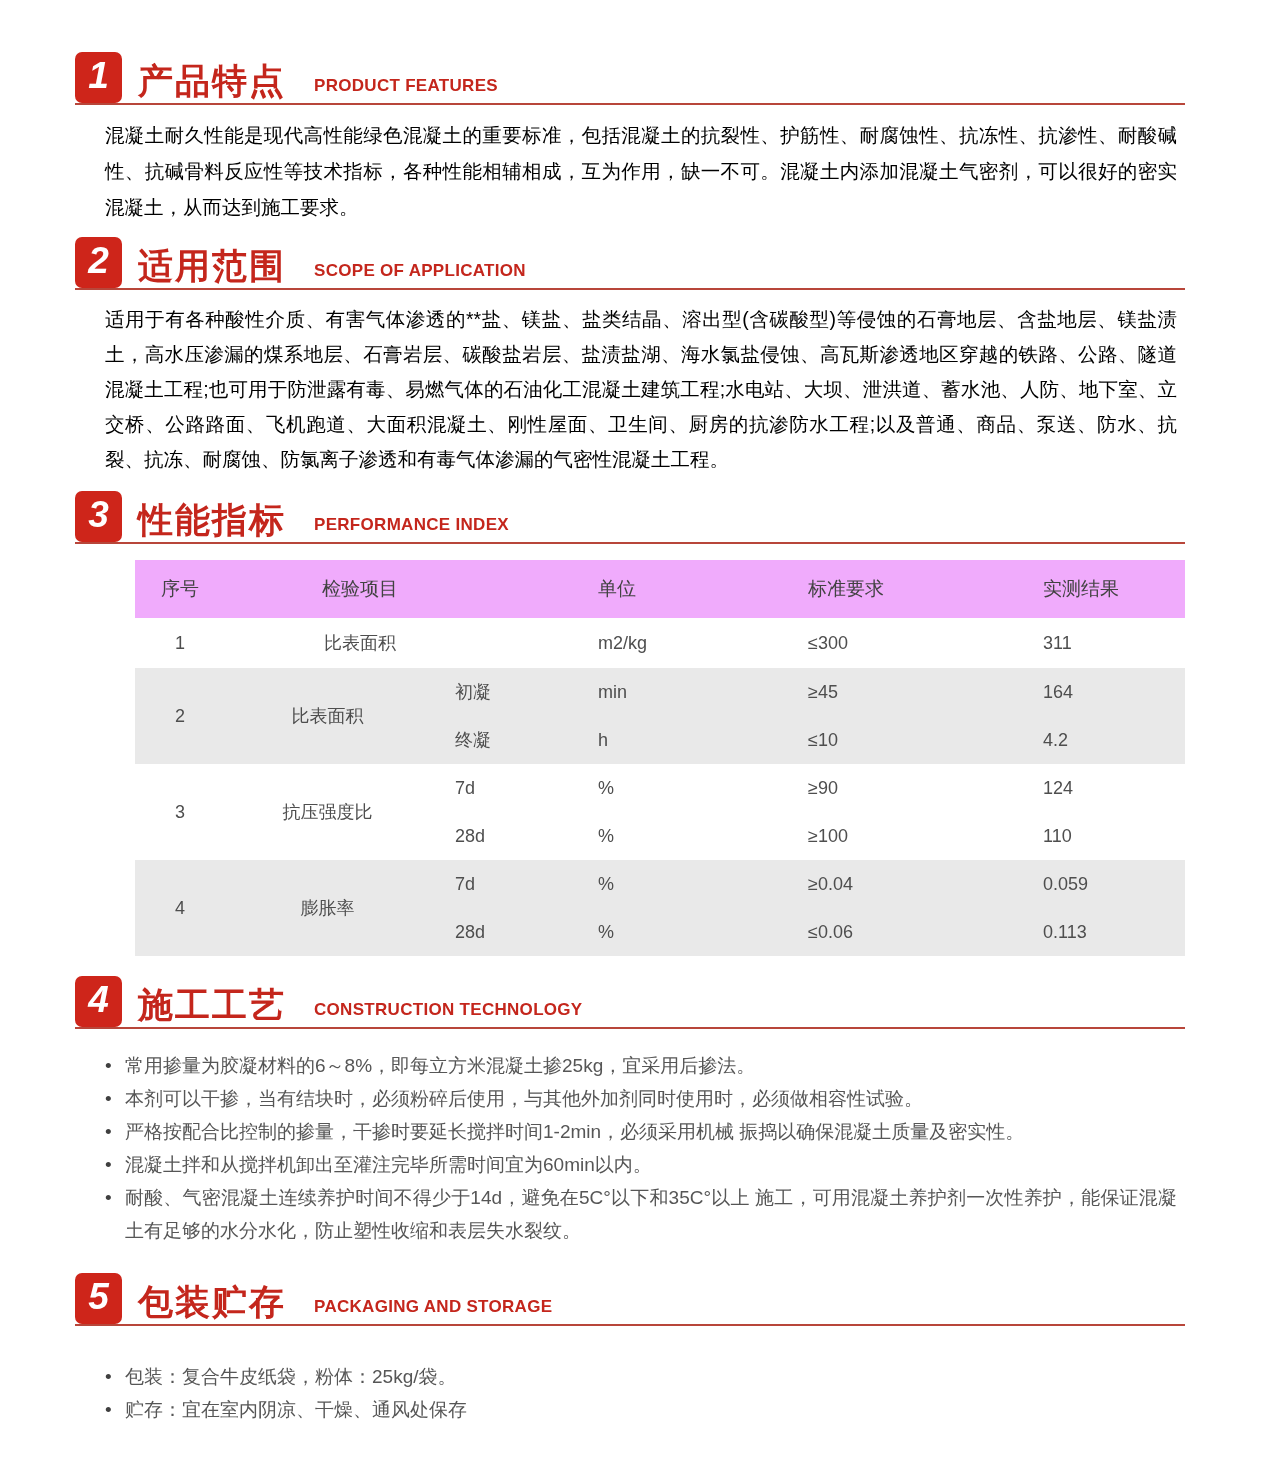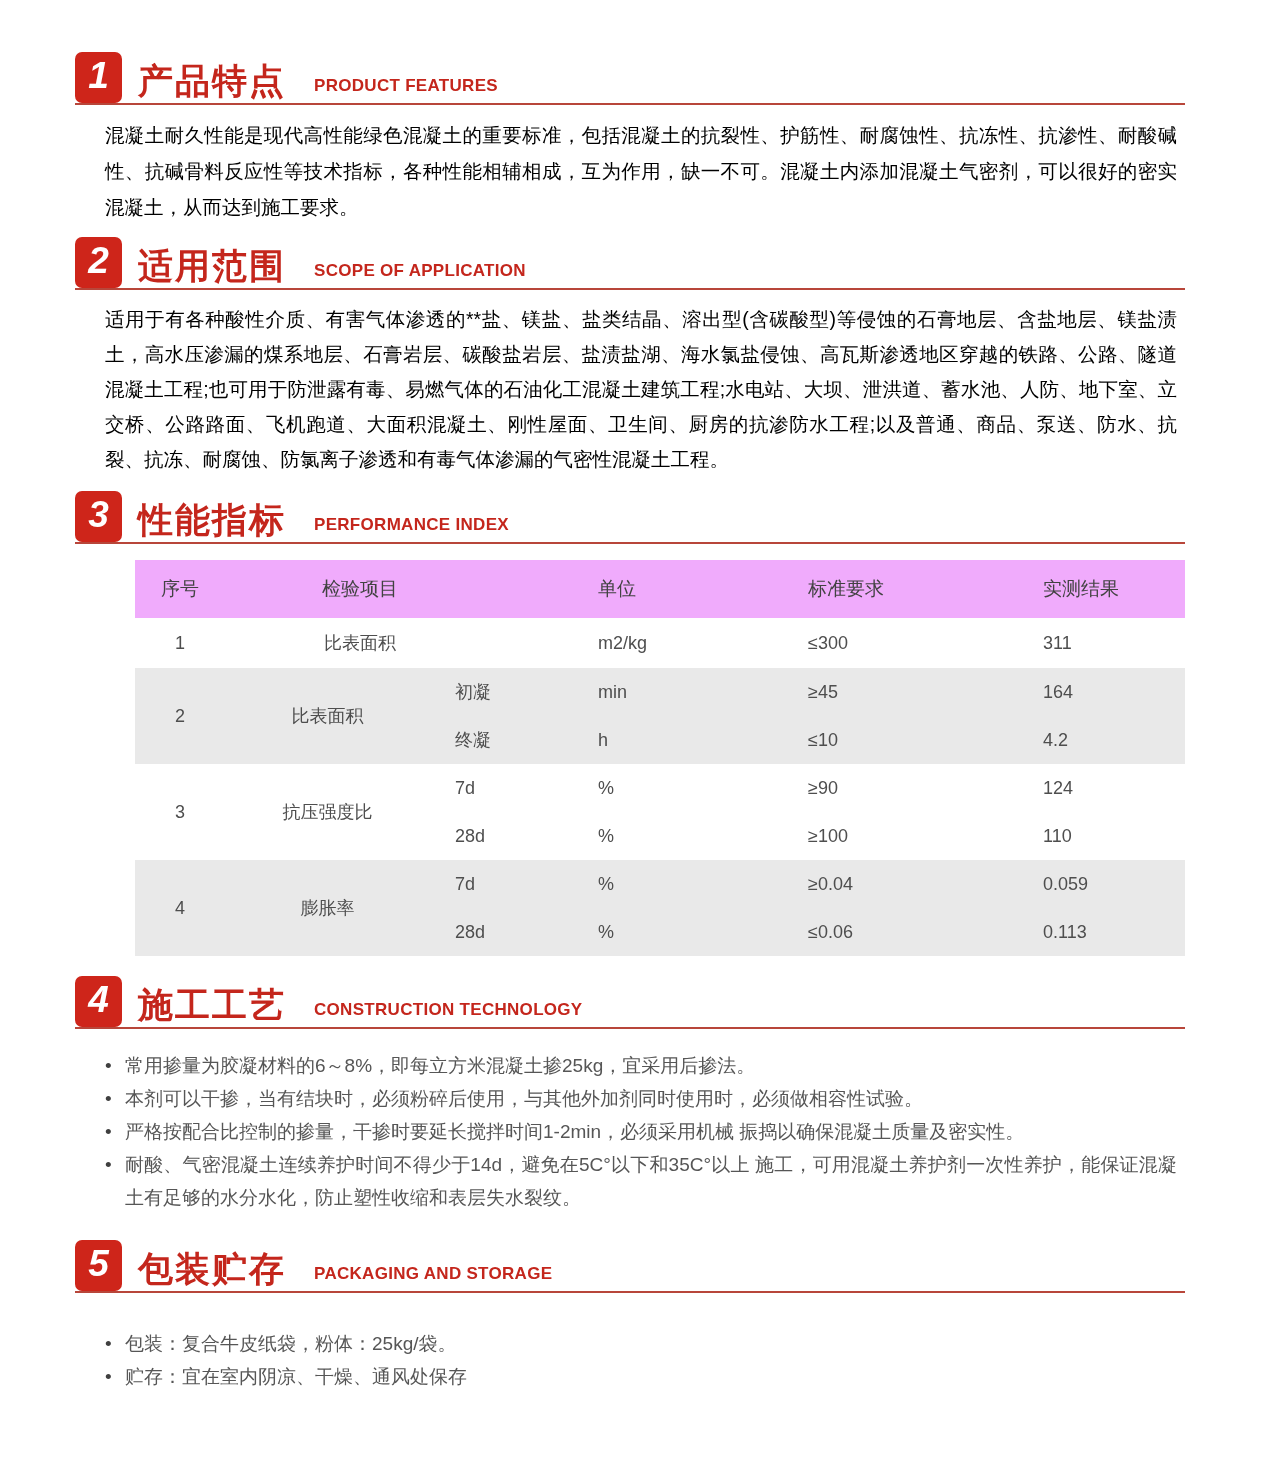--- a/index.html
+++ b/index.html
@@ -188,20 +188,21 @@
   <section class="sec sec-construction">
     <div class="sec-header">
       <div class="num-box">4</div>
       <h2 class="title-zh">施工工艺</h2>
       <span class="title-en">CONSTRUCTION TECHNOLOGY</span>
     </div>
     <ul class="bullets">
       <li>常用掺量为胶凝材料的6～8%，即每立方米混凝土掺25kg，宜采用后掺法。</li>
       <li>本剂可以干掺，当有结块时，必须粉碎后使用，与其他外加剂同时使用时，必须做相容性试验。</li>
       <li>严格按配合比控制的掺量，干掺时要延长搅拌时间1-2min，必须采用机械 振捣以确保混凝土质量及密实性。</li>
+      <li>混凝土拌和从搅拌机卸出至灌注完毕所需时间宜为60min以内。</li>
       <li>耐酸、气密混凝土连续养护时间不得少于14d，避免在5C°以下和35C°以上 施工，可用混凝土养护剂一次性养护，能保证混凝土有足够的水分水化，防止塑性收缩和表层失水裂纹。</li>
     </ul>
   </section>
 
   <section class="sec sec-packaging">
     <div class="sec-header">
       <div class="num-box">5</div>
       <h2 class="title-zh">包装贮存</h2>
       <span class="title-en">PACKAGING AND STORAGE</span>
     </div>

